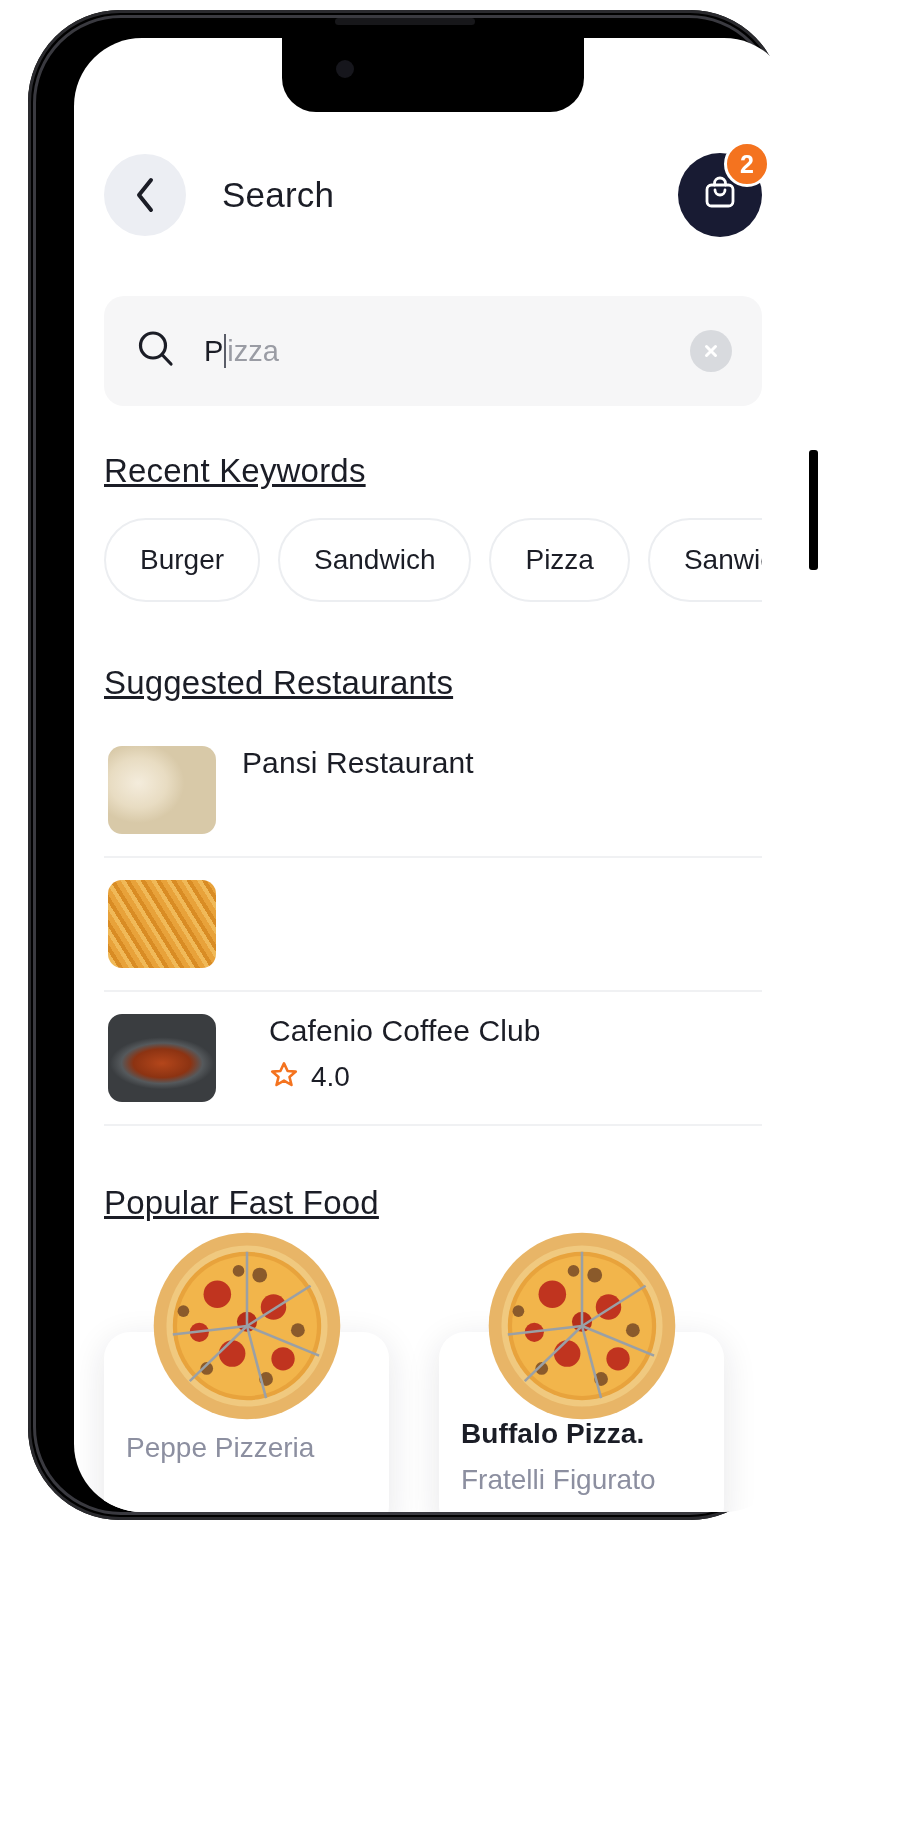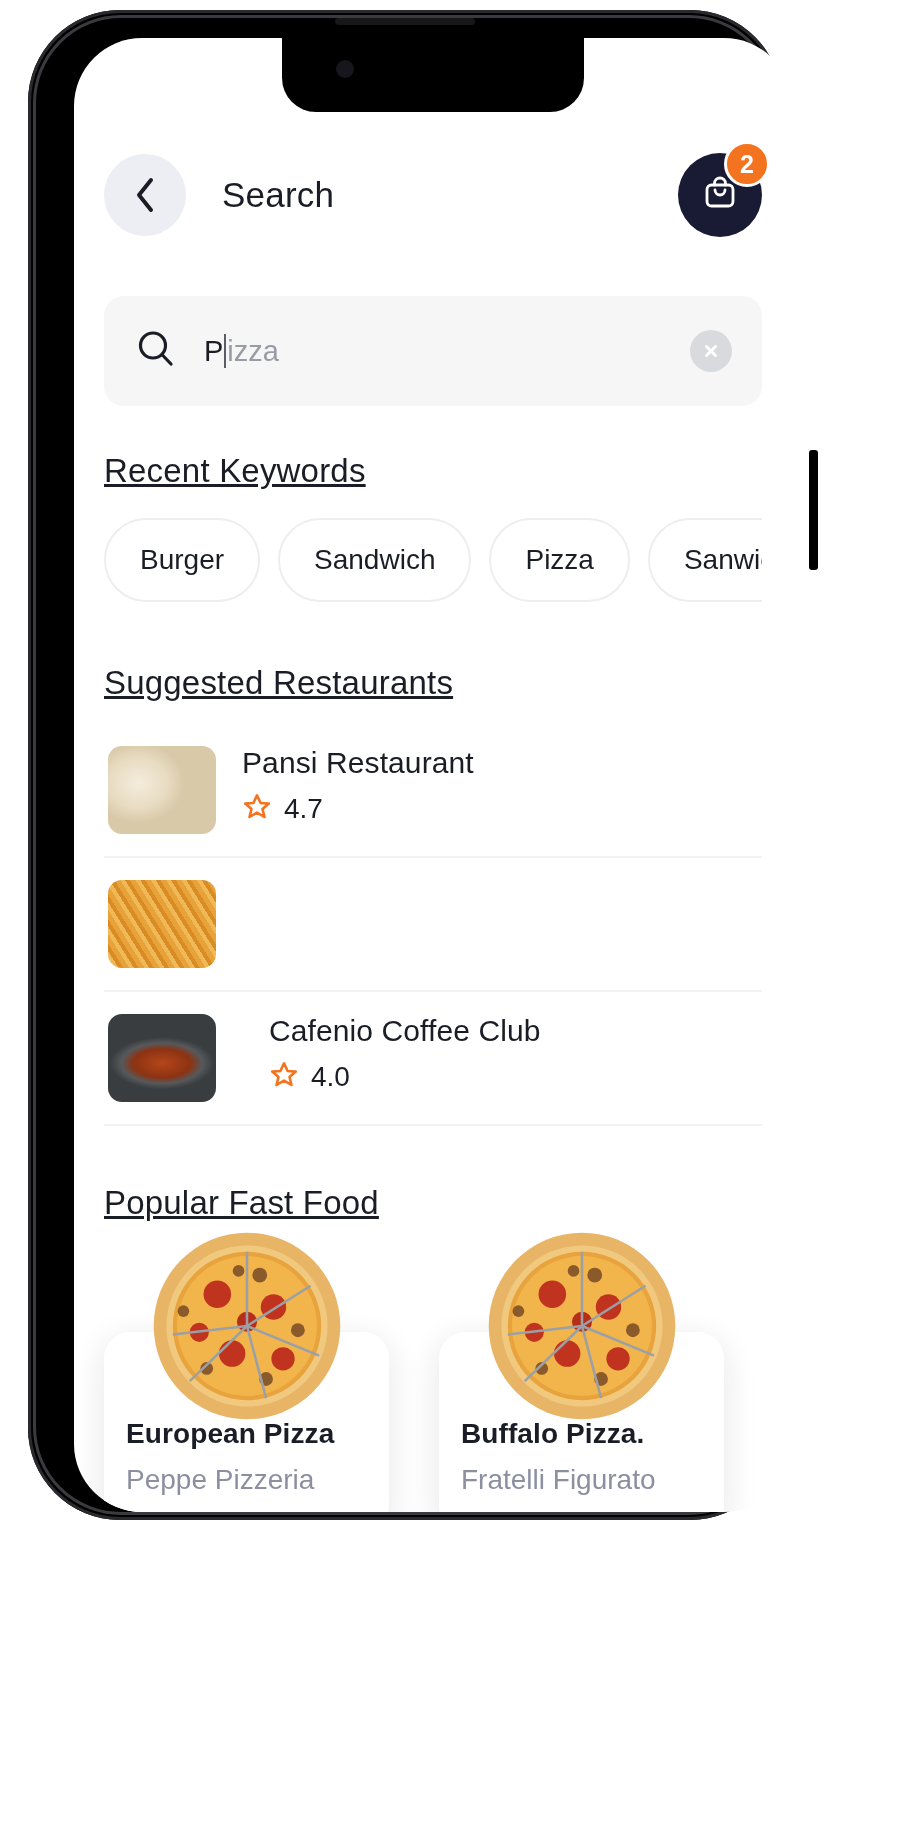--- a/index.html
+++ b/index.html
@@ -458,28 +458,20 @@
         <div class="chip">Sanwich</div>
       </div>
 
       <div class="section-title sec-suggested">Suggested Restaurants</div>
       <div class="rest-list">
 
         <div class="rest-row">
           <div class="rest-thumb thumb-pansi"></div>
           <div class="rest-info">
             <div class="rest-name">Pansi Restaurant</div>
-            <div class="rest-rating">
-              <span>
-                <svg width="30" height="30" viewBox="0 0 30 30">
-                  <path d="M15 3.4 L18.6 11 L26.8 11.6 L20.5 17 L22.5 25 L15 20.6 L7.5 25 L9.5 17 L3.2 11.6 L11.4 11 Z" stroke="#f4731f" stroke-width="2.6" fill="none" stroke-linejoin="round"></path>
-                </svg>
-              </span>
-              <span class="rating-val">4.7</span>
-            </div>
           </div>
         </div>
 
         <div class="rest-row">
           <div class="rest-thumb thumb-noodle"></div>
         </div>
 
         <div class="rest-row">
           <div class="rest-thumb thumb-fish"></div>
           <div class="rest-info">
@@ -520,21 +512,20 @@
             <circle cx="40" cy="86" r="5.5" fill="#8a5a2b"></circle>
             <g stroke="#9aa0a6" stroke-width="2.4" fill="none">
               <path d="M100 100 L100 30"></path>
               <path d="M100 100 L160 62"></path>
               <path d="M100 100 L168 128"></path>
               <path d="M100 100 L118 168"></path>
               <path d="M100 100 L46 152"></path>
               <path d="M100 100 L30 108"></path>
             </g>
           </svg>
-          <div class="food-title">European Pizza</div>
           <div class="food-sub">Peppe Pizzeria</div>
         </div>
 
         <div class="food-card">
           <svg class="food-img" viewBox="0 0 200 200">
             <circle cx="100" cy="100" r="88" fill="#e8b567"></circle>
             <circle cx="100" cy="100" r="76" fill="#f0c97f"></circle>
             <circle cx="100" cy="100" r="70" fill="#e8a33c"></circle>
             <circle cx="100" cy="100" r="66" fill="#f2b54b"></circle>
             <circle cx="72" cy="70" r="13" fill="#c0341f"></circle>

